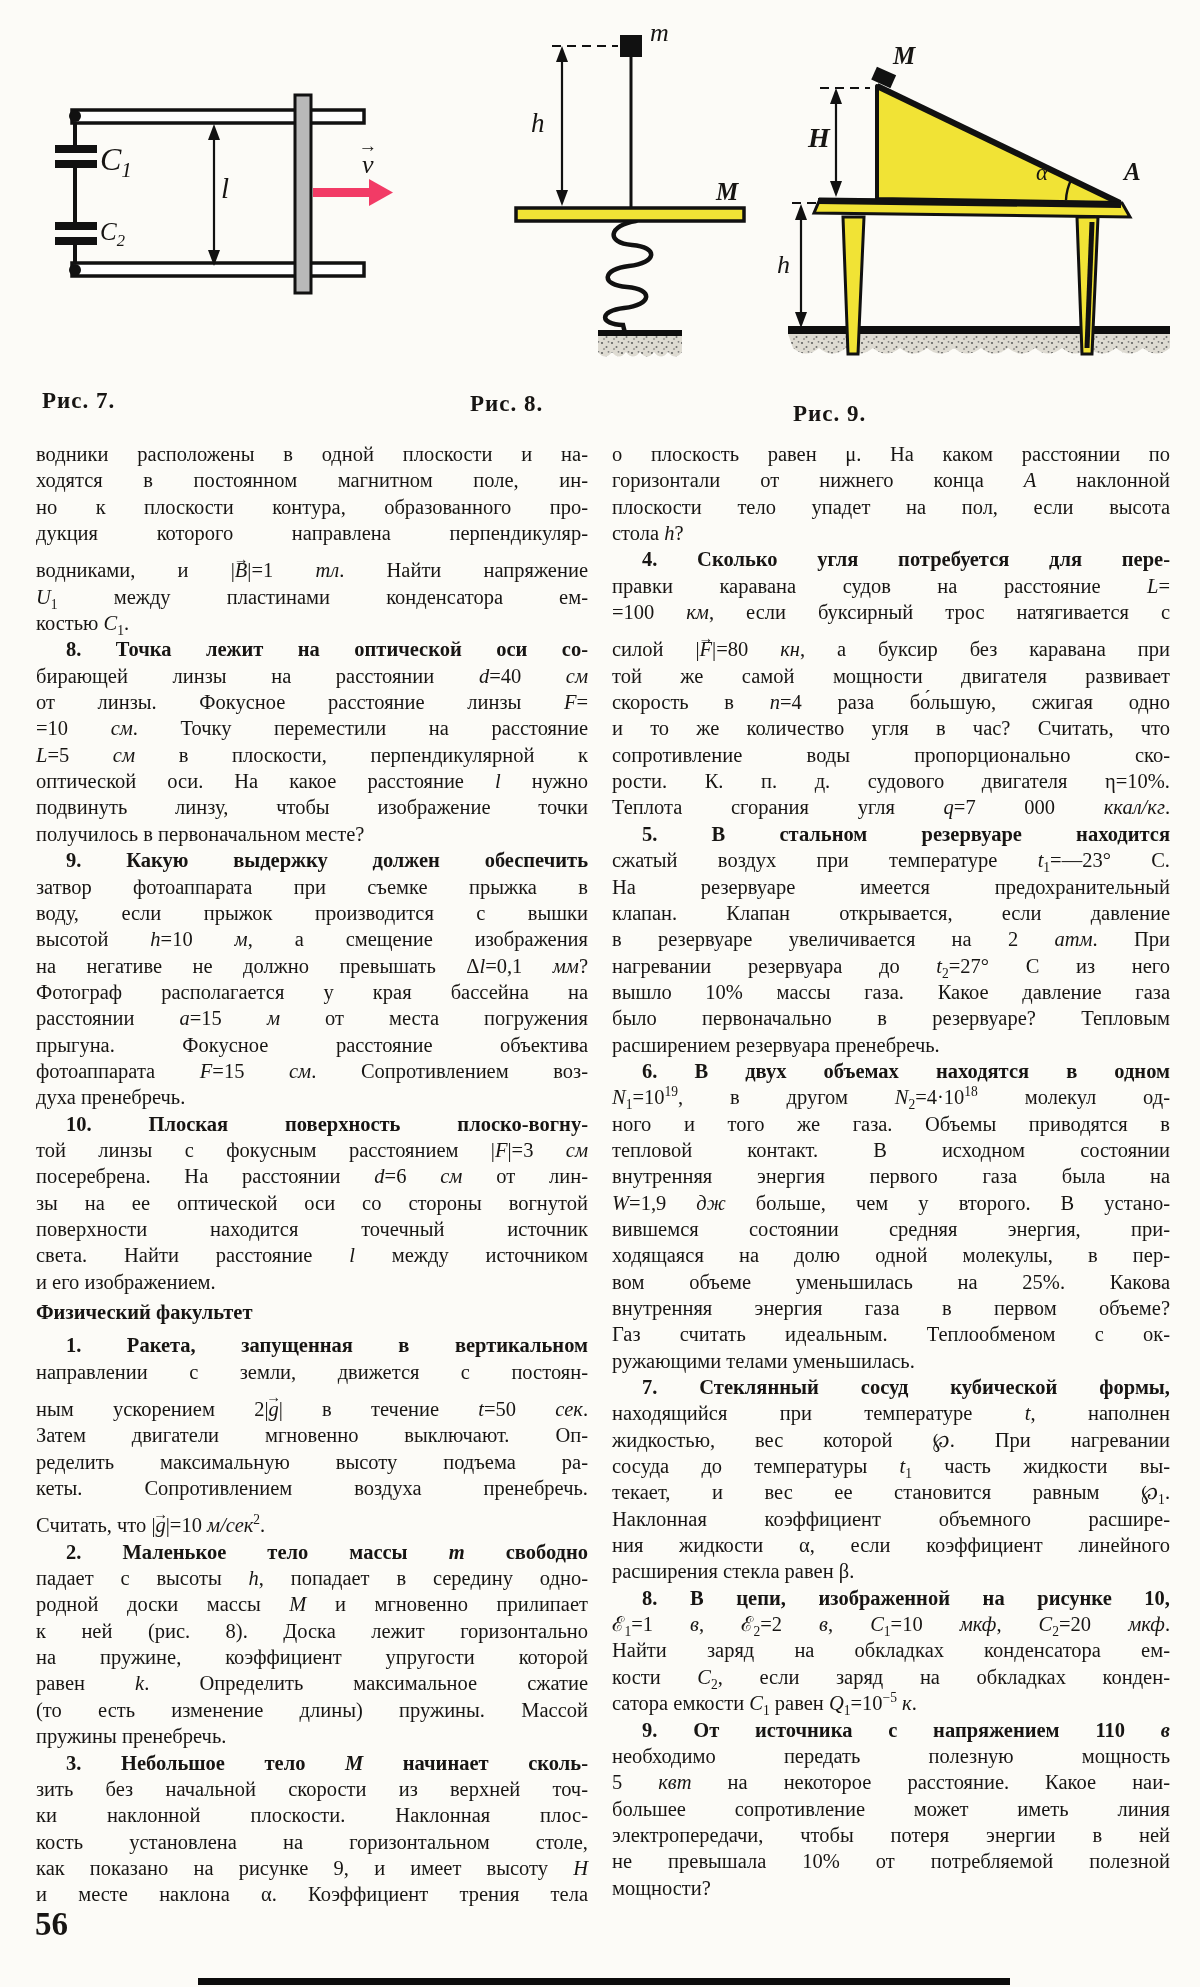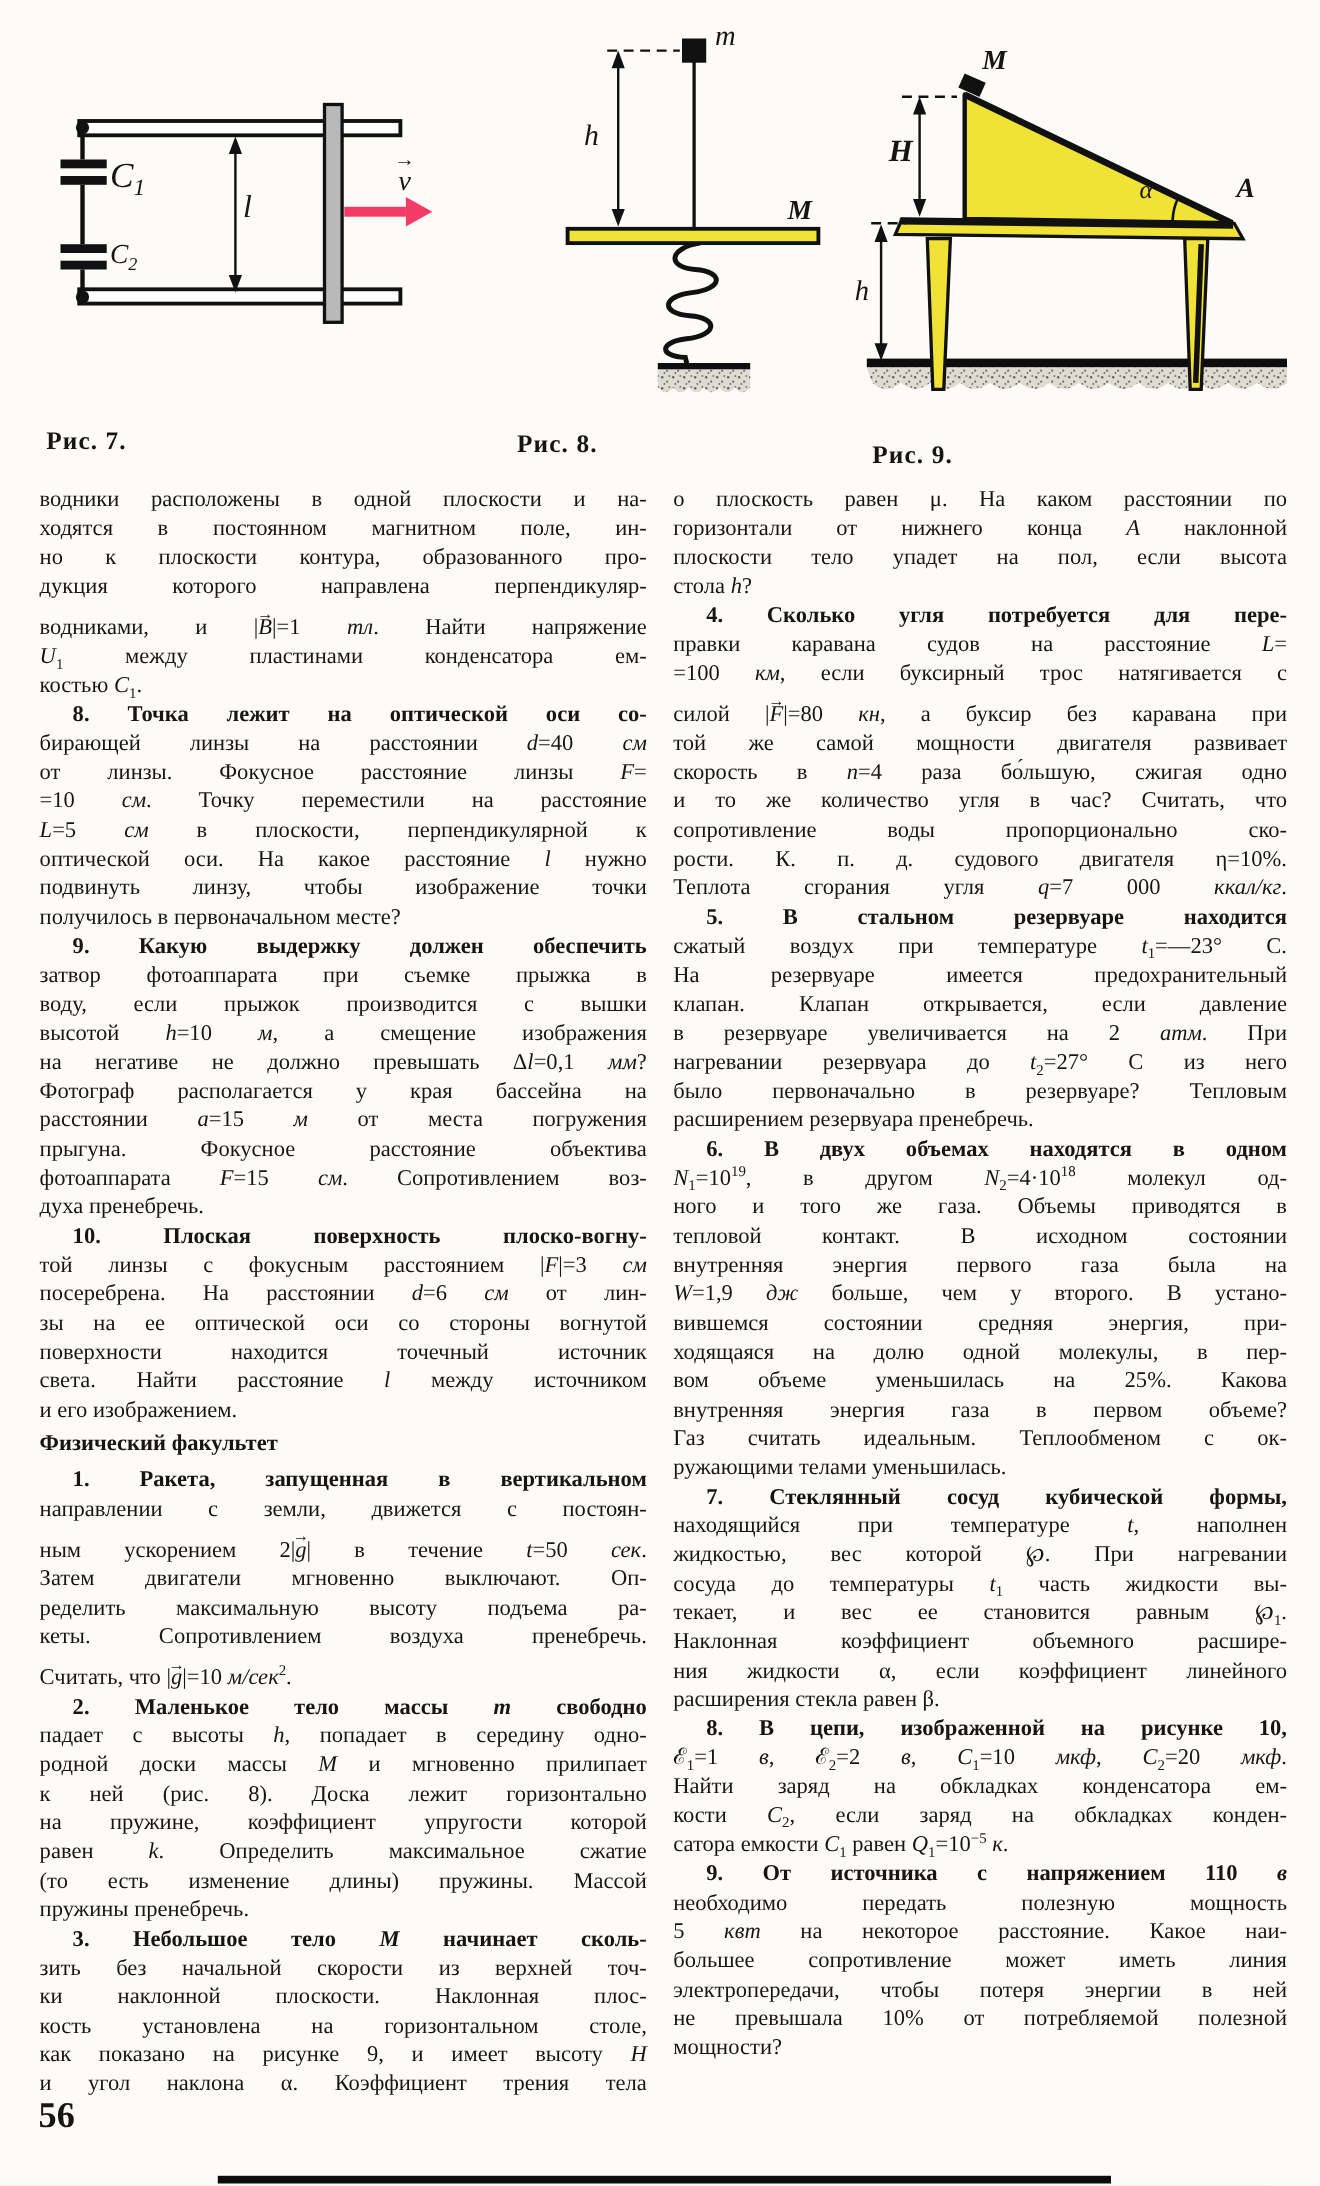--- a/index.html
+++ b/index.html
@@ -162,21 +162,21 @@
       <div class="line">к ней (рис. 8). Доска лежит горизонтально</div>
       <div class="line">на пружине, коэффициент упругости которой</div>
       <div class="line">равен <i>k</i>. Определить максимальное сжатие</div>
       <div class="line">(то есть изменение длины) пружины. Массой</div>
       <div class="line last">пружины пренебречь.</div>
       <div class="line indent"><b>3</b>. Небольшое тело <i>M</i> начинает сколь-</div>
       <div class="line">зить без начальной скорости из верхней точ-</div>
       <div class="line">ки наклонной плоскости. Наклонная плос-</div>
       <div class="line">кость установлена на горизонтальном столе,</div>
       <div class="line">как показано на рисунке 9, и имеет высоту <i>H</i></div>
-      <div class="line">и угол наклона α. Коэффициент трения тела</div>
+      <div class="line">и месте наклона α. Коэффициент трения тела</div>
     </div>
   <div id="col-right" class="col">
       <div class="line">о плоскость равен μ. На каком расстоянии по</div>
       <div class="line">горизонтали от нижнего конца <i>A</i> наклонной</div>
       <div class="line">плоскости тело упадет на пол, если высота</div>
       <div class="line last">стола <i>h</i>?</div>
       <div class="line indent"><b>4</b>. Сколько угля потребуется для пере-</div>
       <div class="line">правки каравана судов на расстояние <i>L</i>=</div>
       <div class="line">=100 <i>км</i>, если буксирный трос натягивается с</div>
       <div class="line vsp">силой |<span class="vec"><i>F</i></span>|=80 <i>кн</i>, а буксир без каравана при</div>
@@ -185,20 +185,21 @@
       <div class="line">и то же количество угля в час? Считать, что</div>
       <div class="line">сопротивление воды пропорционально ско-</div>
       <div class="line">рости. К. п. д. судового двигателя η=10%.</div>
       <div class="line">Теплота сгорания угля <i>q</i>=7 000 <i>ккал/кг</i>.</div>
       <div class="line indent"><b>5</b>. В стальном резервуаре находится</div>
       <div class="line">сжатый воздух при температуре <i>t</i><sub>1</sub>=—23° C.</div>
       <div class="line">На резервуаре имеется предохранительный</div>
       <div class="line">клапан. Клапан открывается, если давление</div>
       <div class="line">в резервуаре увеличивается на 2 <i>атм</i>. При</div>
       <div class="line">нагревании резервуара до <i>t</i><sub>2</sub>=27° C из него</div>
+      <div class="line">вышло 10% массы газа. Какое давление газа</div>
       <div class="line">было первоначально в резервуаре? Тепловым</div>
       <div class="line last">расширением резервуара пренебречь.</div>
       <div class="line indent"><b>6</b>. В двух объемах находятся в одном</div>
       <div class="line"><i>N</i><sub>1</sub>=10<sup>19</sup>, в другом <i>N</i><sub>2</sub>=4·10<sup>18</sup> молекул од-</div>
       <div class="line">ного и того же газа. Объемы приводятся в</div>
       <div class="line">тепловой контакт. В исходном состоянии</div>
       <div class="line">внутренняя энергия первого газа была на</div>
       <div class="line"><i>W</i>=1,9 <i>дж</i> больше, чем у второго. В устано-</div>
       <div class="line">вившемся состоянии средняя энергия, при-</div>
       <div class="line">ходящаяся на долю одной молекулы, в пер-</div>

